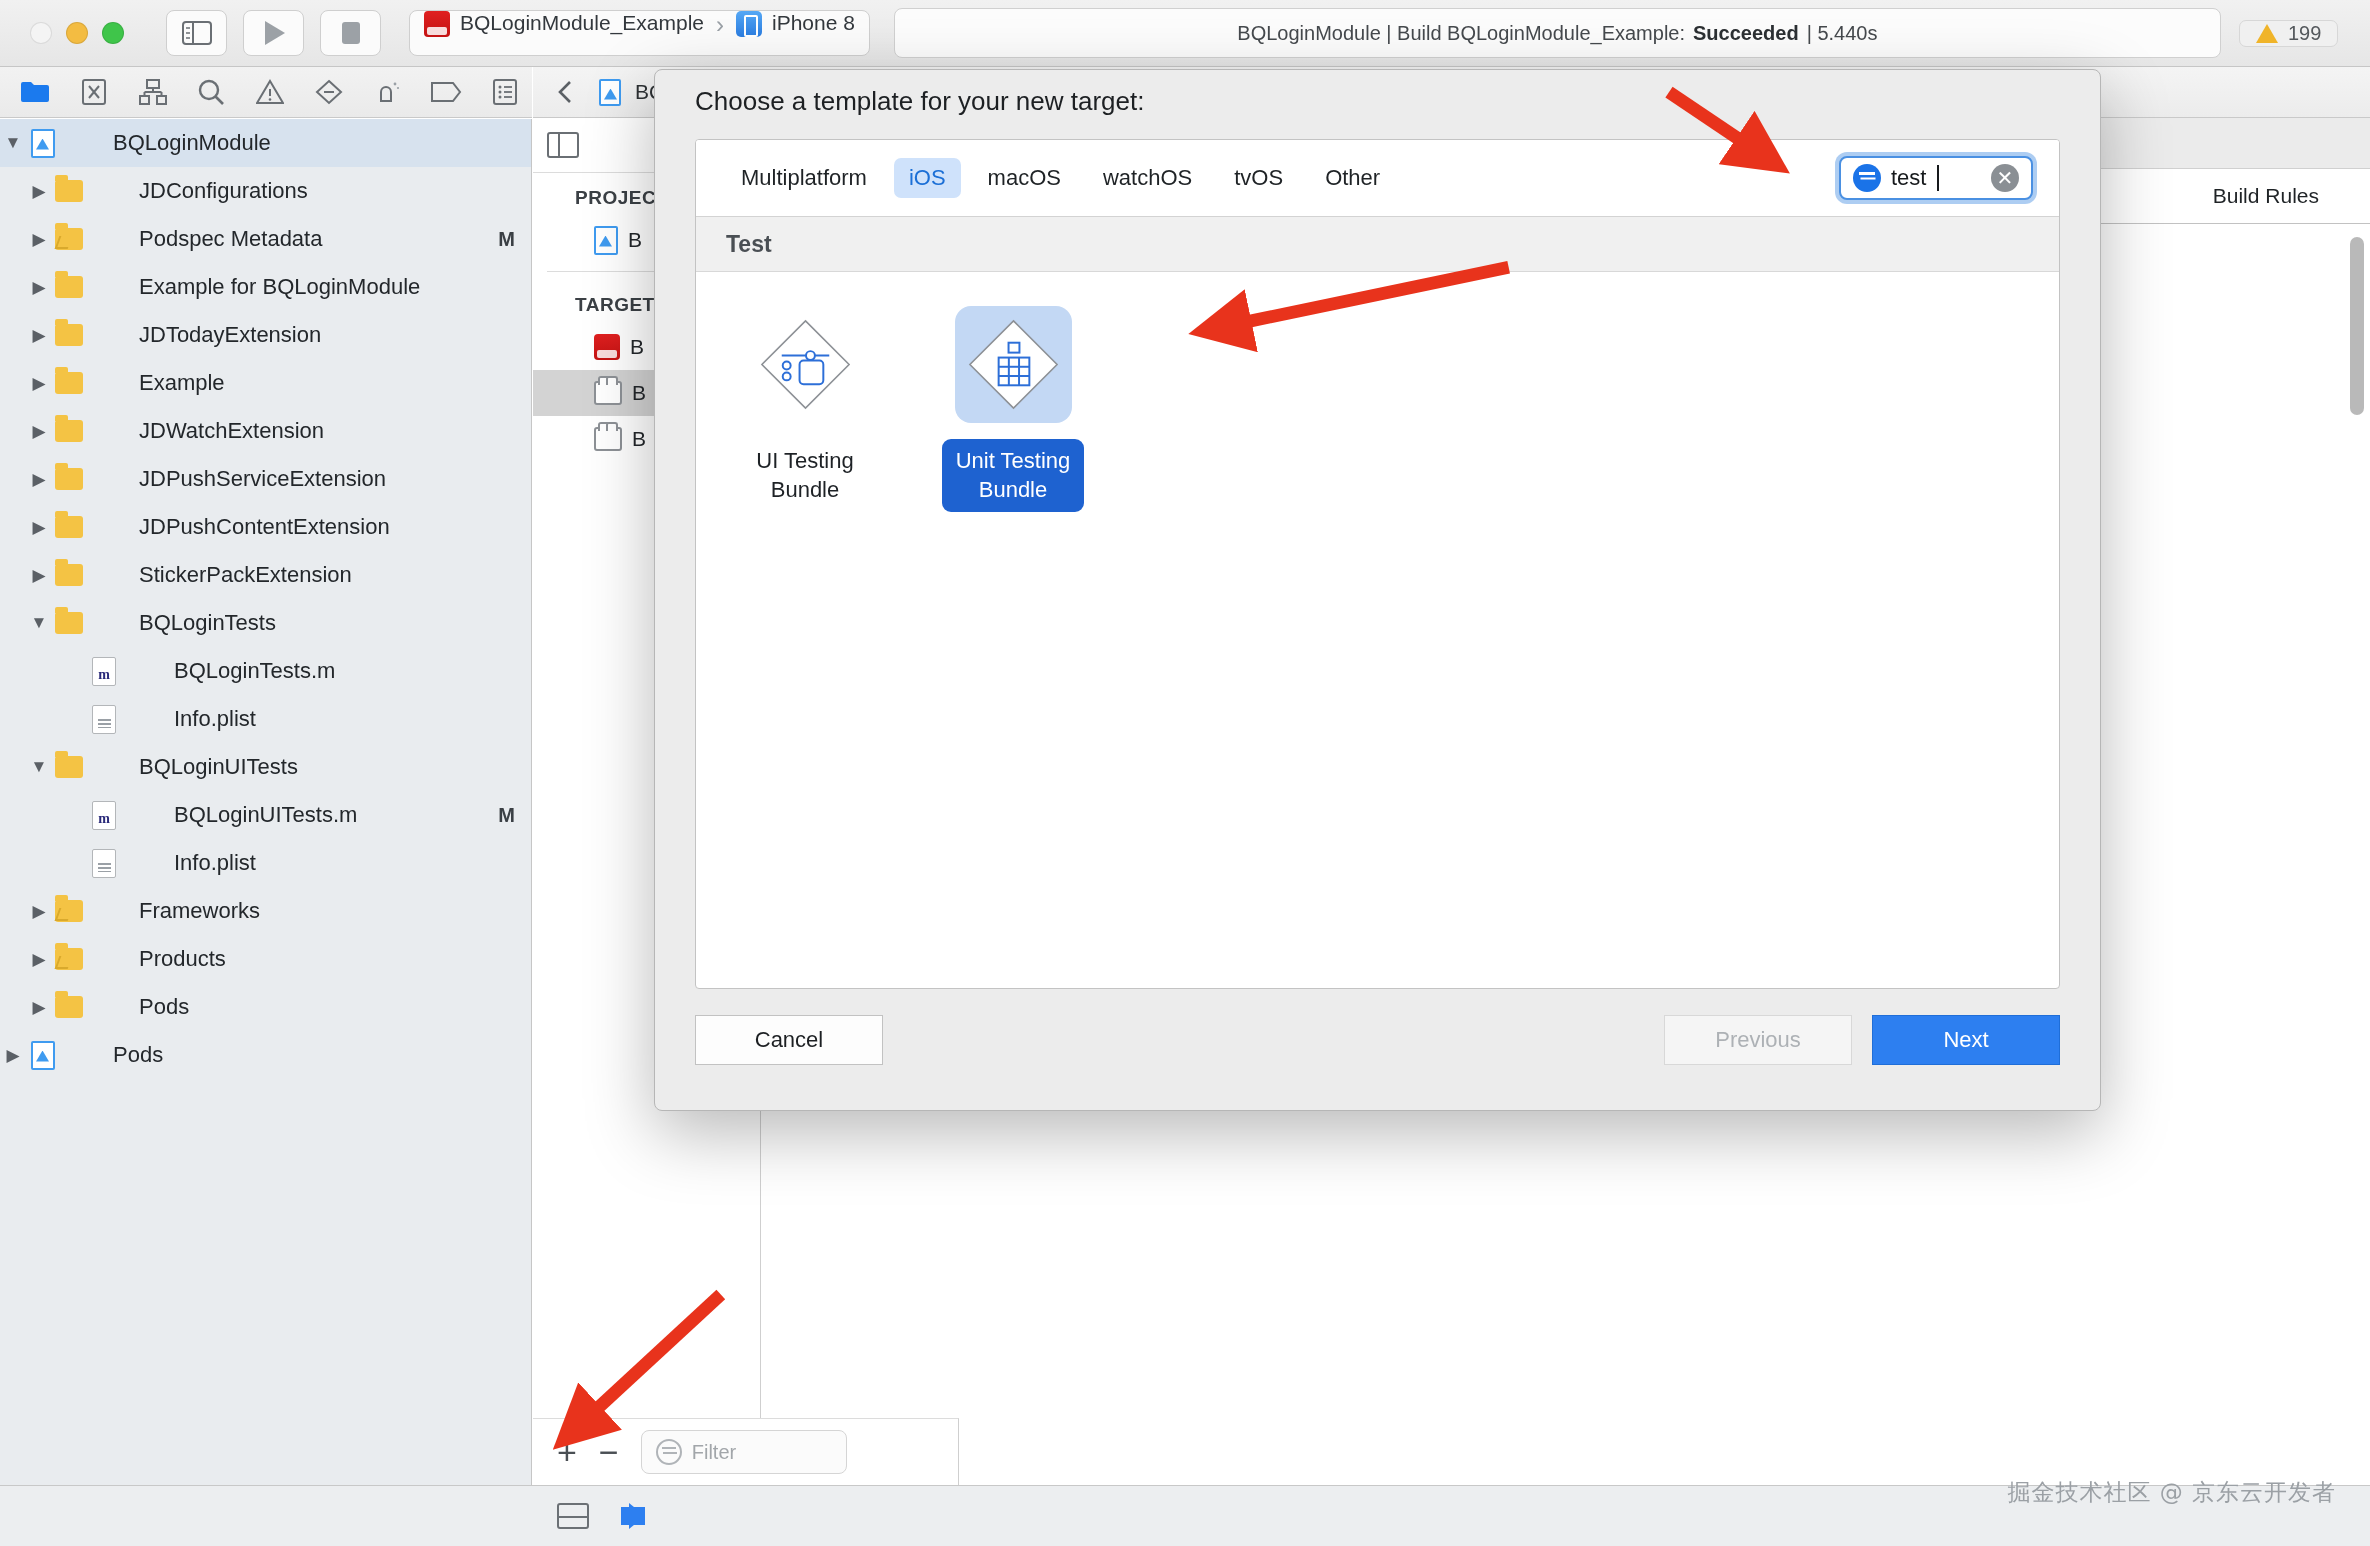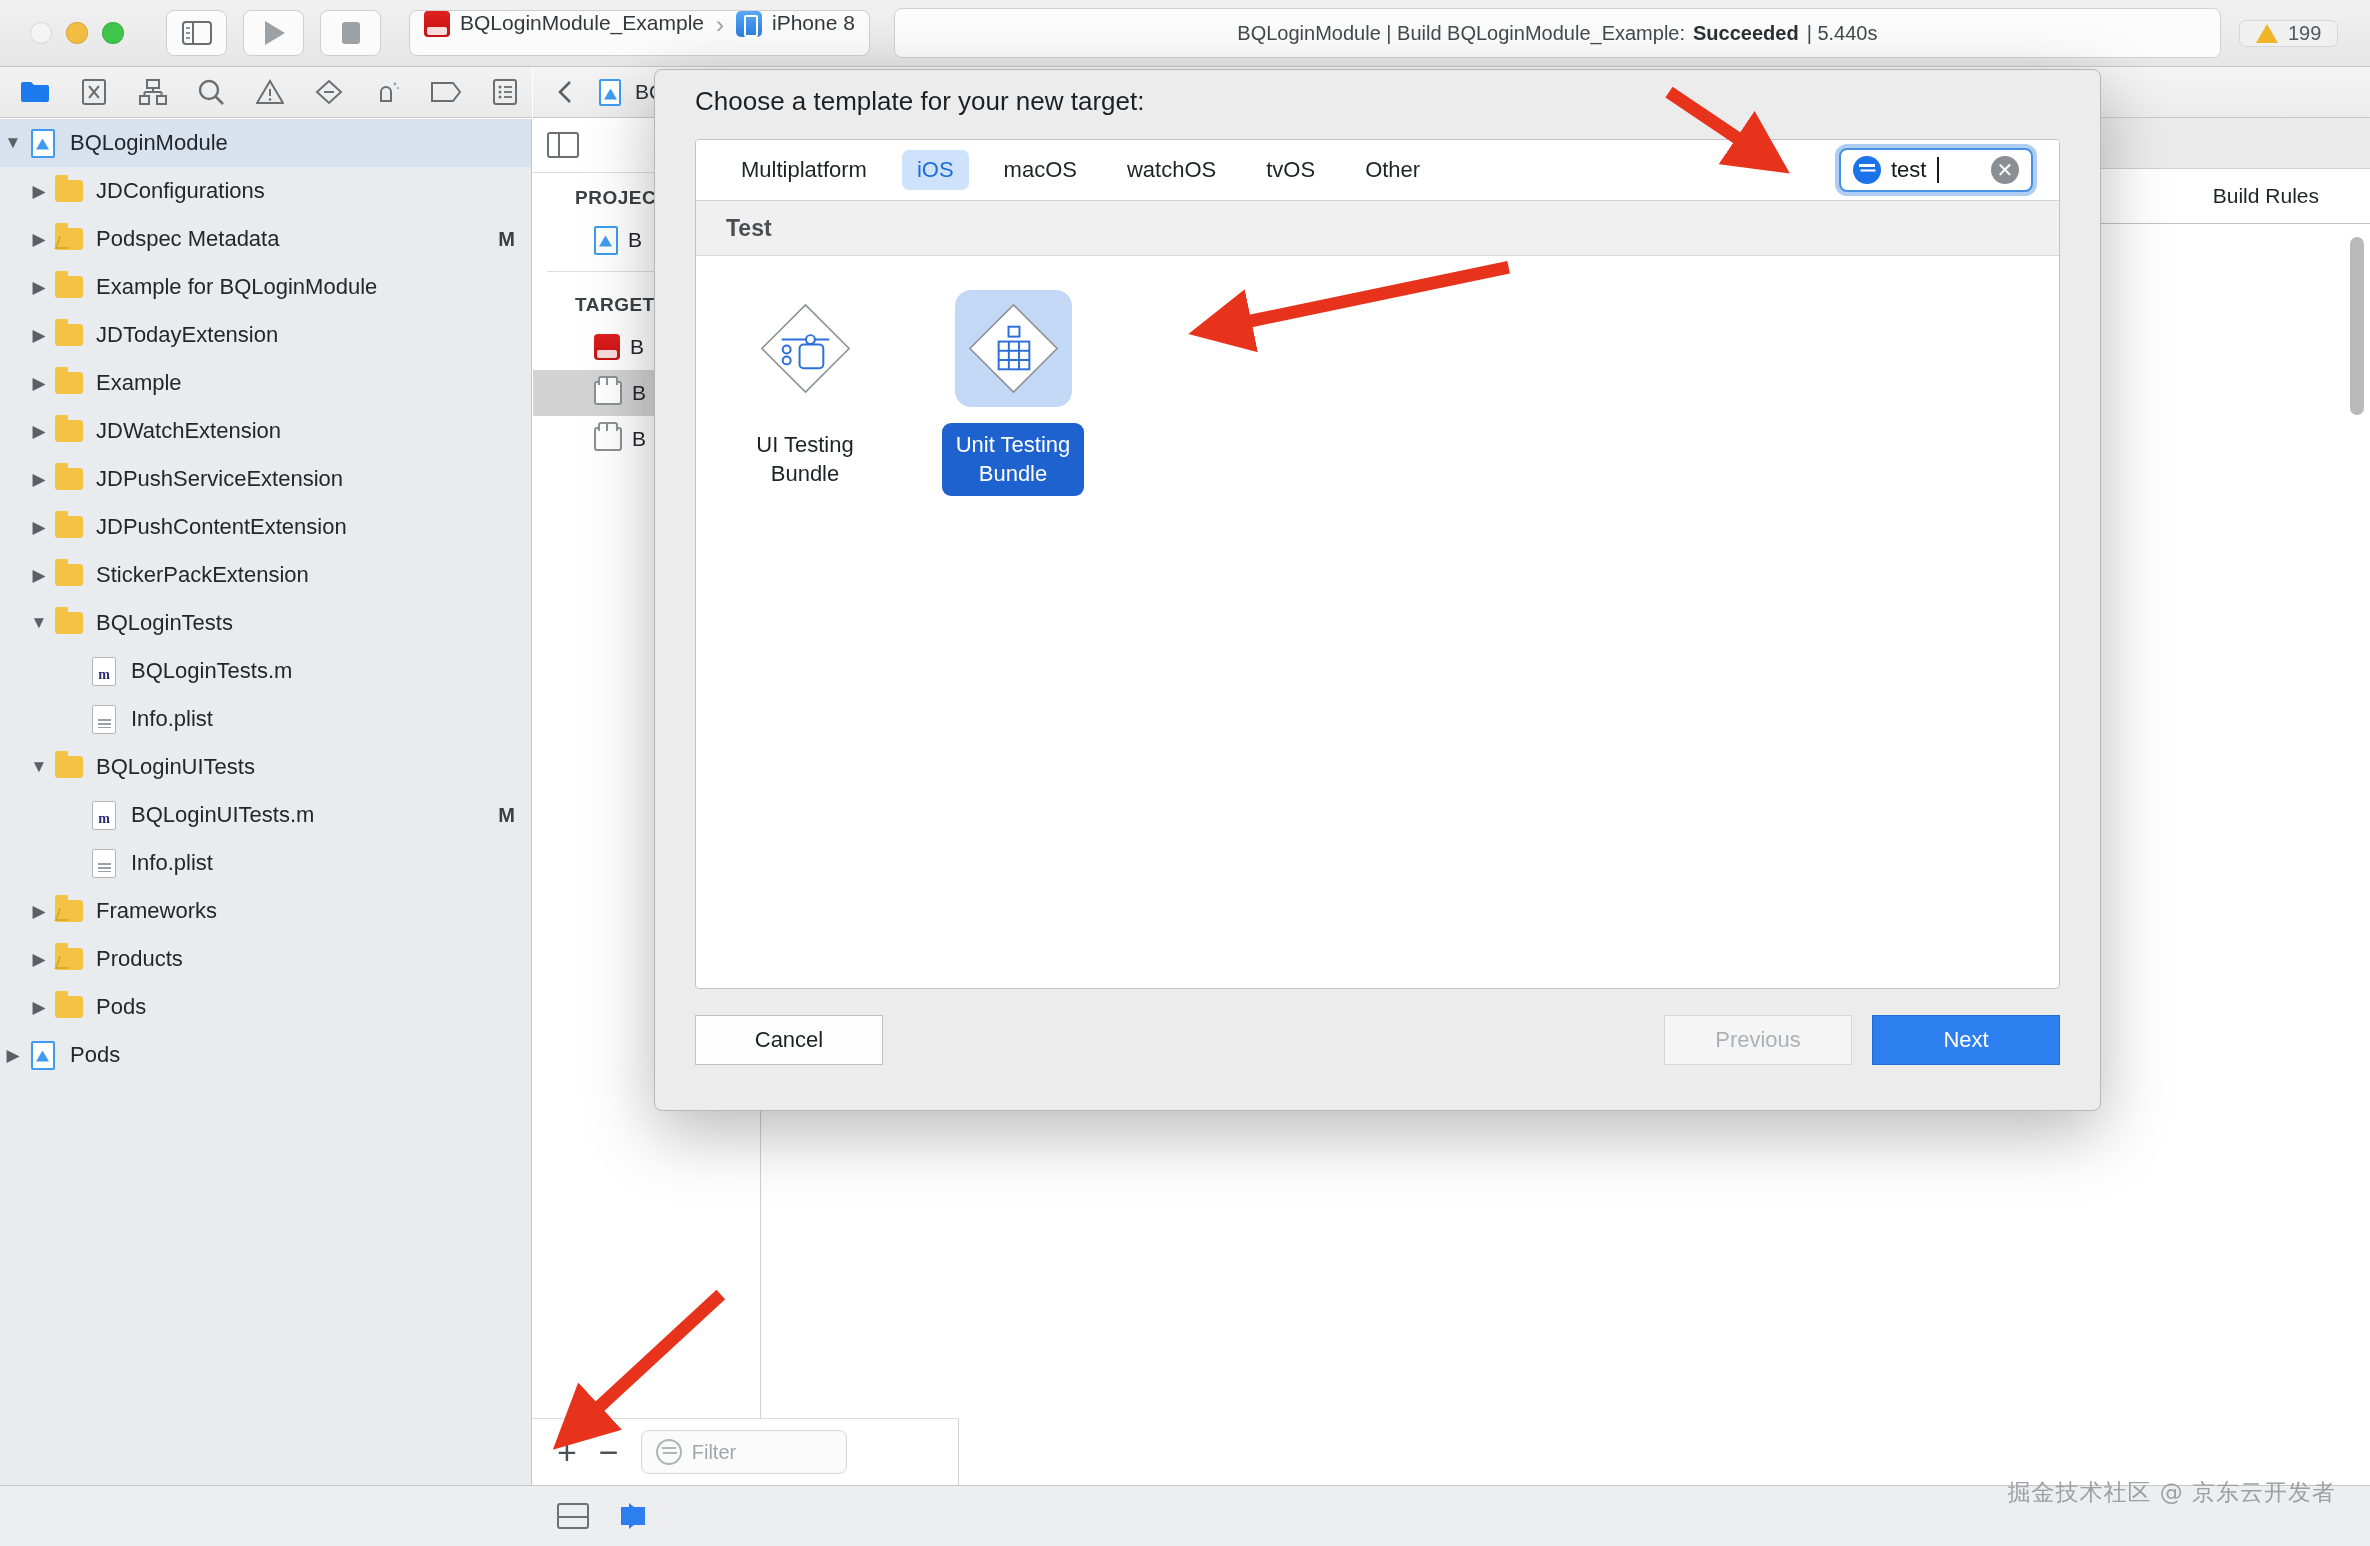--- a/index.html
+++ b/index.html
@@ -127,21 +127,21 @@
   }
   .mfile span { font-family: "Liberation Serif", serif; font-weight: bold; font-size: 14px; line-height: 1; padding-bottom: 3px; }
   .plist {
     width: 24px; height: 29px; background: #fff; border: 1.5px solid #b3b6b9; border-radius: 2px;
     position: relative;
   }
   .plist:after {
     content: ""; position: absolute; left: 5px; bottom: 5px; width: 13px; height: 9px;
     background: repeating-linear-gradient(#9aa0a6 0 2px, #fff 2px 4px);
   }
-  .rowlabel { white-space: nowrap; }
+  .rowlabel { white-space: nowrap; margin-left: 43px; }
   .mbadge { margin-left: auto; font-size: 20px; color: #3a3f44; font-weight: bold; }
   .indent1 { padding-left: 26px; }
   .indent2 { padding-left: 61px; }
 
   
   .editor-area {
     position: absolute; left: 533px; top: 67px; right: 0; bottom: 61px;
     background: #ffffff;
   }
   .jump-bar {
@@ -230,21 +230,21 @@
     box-shadow: 0 22px 69px rgba(0,0,0,.28);
   }
   .dlg-title {
     position: absolute; left: 40px; top: 16px; font-size: 26px; color: #1d2023;
   }
   .tmpl-panel {
     position: absolute; left: 40px; top: 69px; right: 40px; bottom: 121px;
     background: #ffffff; border: 1px solid #c3c3c3; border-radius: 4px; overflow: hidden;
   }
   .tmpl-tabs {
-    height: 61px; display: flex; align-items: center; gap: 20px; padding-left: 30px;
+    height: 77px; display: flex; align-items: center; gap: 12px; padding-left: 30px;
     border-bottom: 1px solid #d3d3d3; background: #ffffff;
   }
   .tmpl-tab {
     font-size: 22px; color: #1f2326; padding: 7px 15px; border-radius: 7px;
   }
   .tmpl-tab.active { background: #cfe2fb; color: #1b6fd6; }
   .search-wrap { margin-left: auto; margin-right: 26px; position: relative; }
   .search-field {
     width: 194px; height: 44px; border-radius: 8px; background: #fff;
     border: 2px solid #4a90e2; display: flex; align-items: center; gap: 10px; padding: 0 12px;

